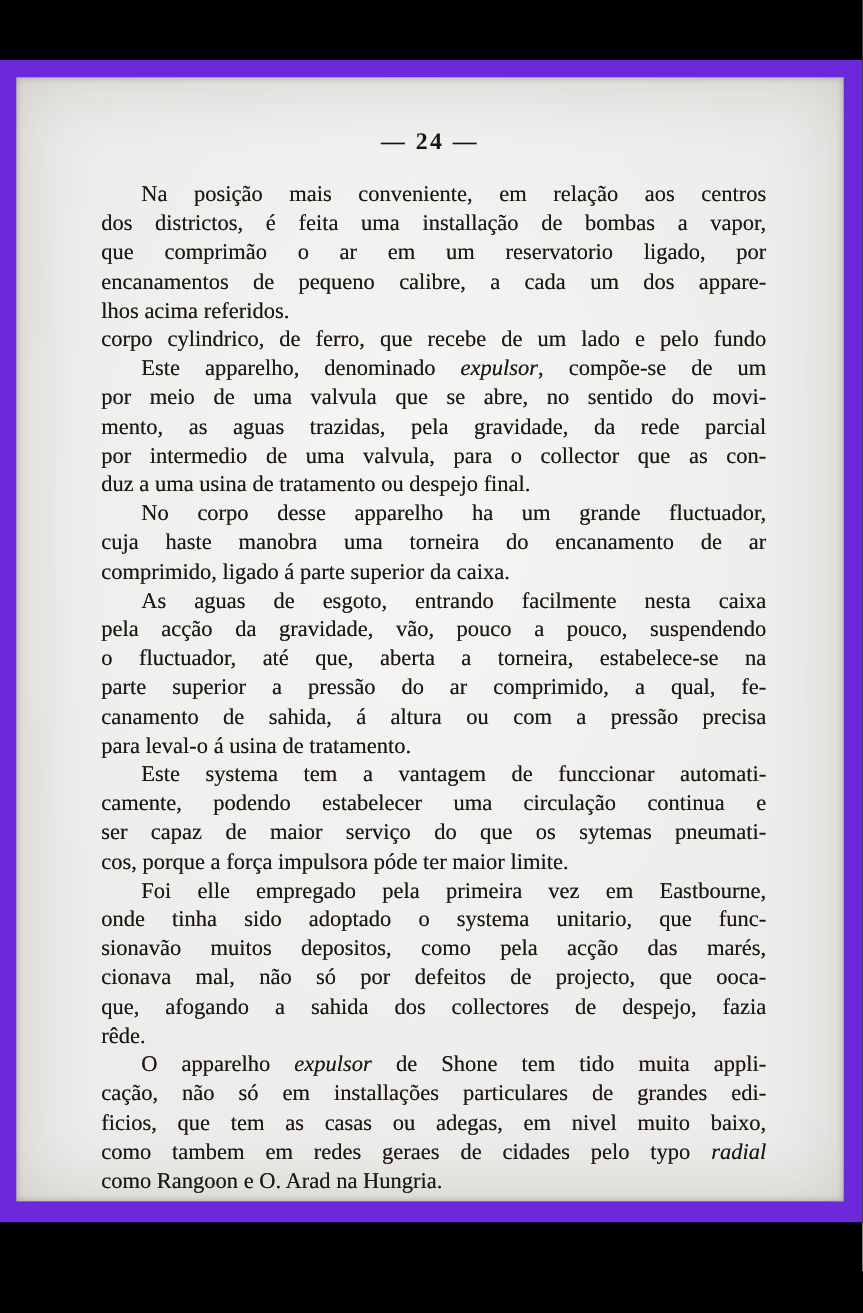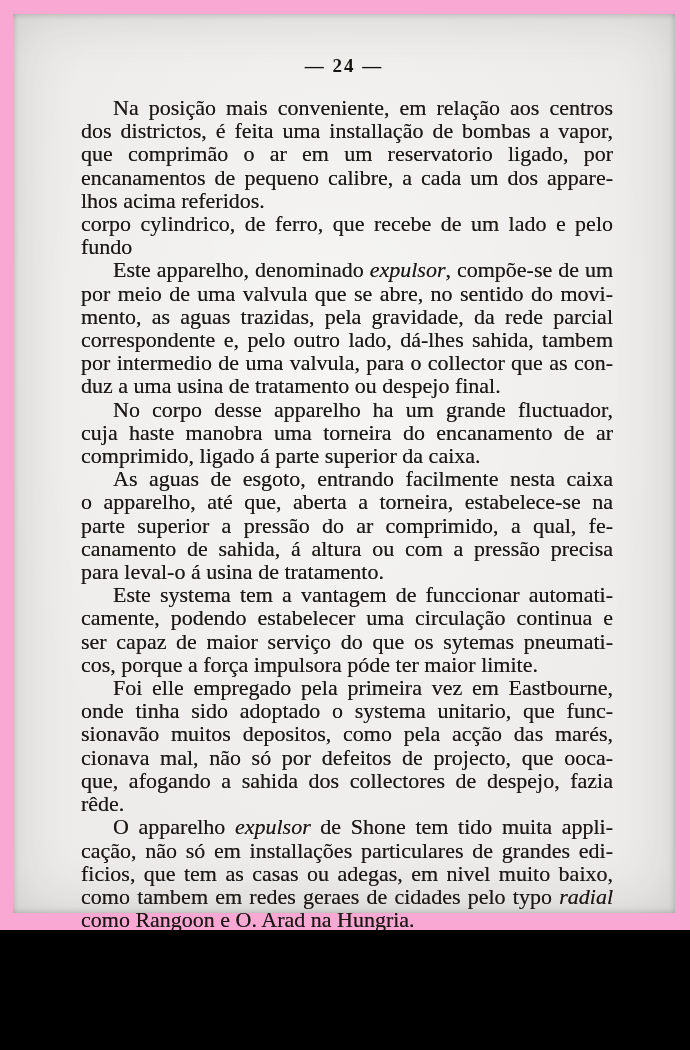--- a/index.html
+++ b/index.html
@@ -1,21 +1,22 @@
 <!DOCTYPE html>
 <html><head>
 <meta charset="utf-8">
 <style>
   html, body { margin: 0; padding: 0; background: #000; }
   #screen {
     position: relative;
     width: 690px; height: 930px;
-    background: #f9a8d4;
+    background: #6d28d9;
     overflow: hidden;
     font-family: "Liberation Serif", serif;
+    margin-top: 48px;
   }
   #page {
     position: absolute;
     left: 13px; top: 14px; right: 15px; bottom: 17px;
     background:
       radial-gradient(ellipse at 48% 40%, rgba(255,255,255,0.5), rgba(0,0,0,0) 70%),
       #edecea;
     box-shadow:
       inset 0 0 60px rgba(60,55,50,0.18),
       inset 0 0 6px rgba(0,0,0,0.25);
@@ -24,21 +25,21 @@
   #page-number {
     text-align: center;
     padding-top: 41px;
     font-size: 19px;
     font-weight: bold;
     letter-spacing: 2px;
     color: #16140f;
   }
   #body-text {
     margin: 19px 62px 0 68px; 
-    font-size: 22px;
+    font-size: 18px;
     color: #1b1814;
     text-shadow: 0 0 0.5px rgba(25,22,18,0.65);
   }
   .para { margin: 0; }
   .line {
     line-height: 23.2px;
     text-align: justify;
     text-align-last: justify;
     white-space: normal;
   }
@@ -58,32 +59,32 @@
           <div class="line"><span>dos districtos, é feita uma installação de bombas a vapor,</span></div>
           <div class="line"><span>que comprimão o ar em um reservatorio ligado, por</span></div>
           <div class="line"><span>encanamentos de pequeno calibre, a cada um dos appare-</span></div>
           <div class="line last"><span>lhos acima referidos.</span></div>
         </div>
         <div class="para">
           <div class="line"><span>corpo cylindrico, de ferro, que recebe de um lado e pelo fundo</span></div>
           <div class="line first"><span>Este apparelho, denominado </span><span class="it">expulsor</span><span>, compõe-se de um</span></div>
           <div class="line"><span>por meio de uma valvula que se abre, no sentido do movi-</span></div>
           <div class="line"><span>mento, as aguas trazidas, pela gravidade, da rede parcial</span></div>
-          <div class="line"><span>correspondente e, pelo outro lado, dá-lhes sahida, tambem</span></div>
           <div class="line"><span>por intermedio de uma valvula, para o collector que as con-</span></div>
           <div class="line last"><span>duz a uma usina de tratamento ou despejo final.</span></div>
         </div>
         <div class="para">
           <div class="line first"><span>No corpo desse apparelho ha um grande fluctuador,</span></div>
           <div class="line"><span>cuja haste manobra uma torneira do encanamento de ar</span></div>
           <div class="line last"><span>comprimido, ligado á parte superior da caixa.</span></div>
         </div>
         <div class="para">
           <div class="line first"><span>As aguas de esgoto, entrando facilmente nesta caixa</span></div>
-          <div class="line"><span>o apparelho, até que, aberta a torneira, estabelece-se na</span></div>
+          <div class="line"><span>pela acção da gravidade, vão, pouco a pouco, suspendendo</span></div>
+          <div class="line"><span>o fluctuador, até que, aberta a torneira, estabelece-se na</span></div>
           <div class="line"><span>parte superior a pressão do ar comprimido, a qual, fe-</span></div>
           <div class="line"><span>canamento de sahida, á altura ou com a pressão precisa</span></div>
           <div class="line last"><span>para leval-o á usina de tratamento.</span></div>
         </div>
         <div class="para">
           <div class="line first"><span>Este systema tem a vantagem de funccionar automati-</span></div>
           <div class="line"><span>camente, podendo estabelecer uma circulação continua e</span></div>
           <div class="line"><span>ser capaz de maior serviço do que os sytemas pneumati-</span></div>
           <div class="line last"><span>cos, porque a força impulsora póde ter maior limite.</span></div>
         </div>

